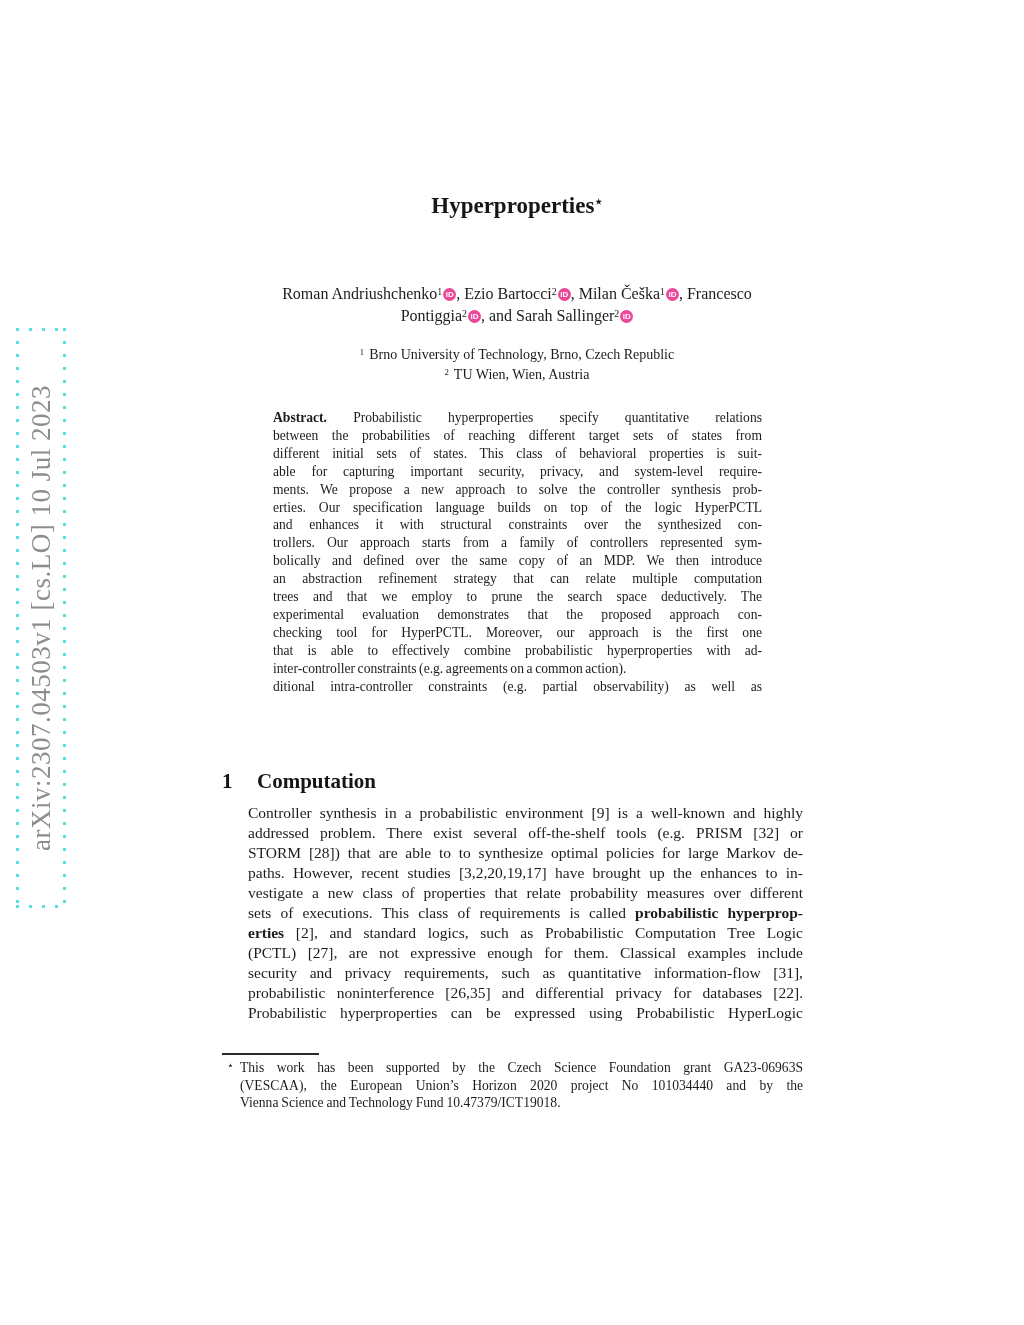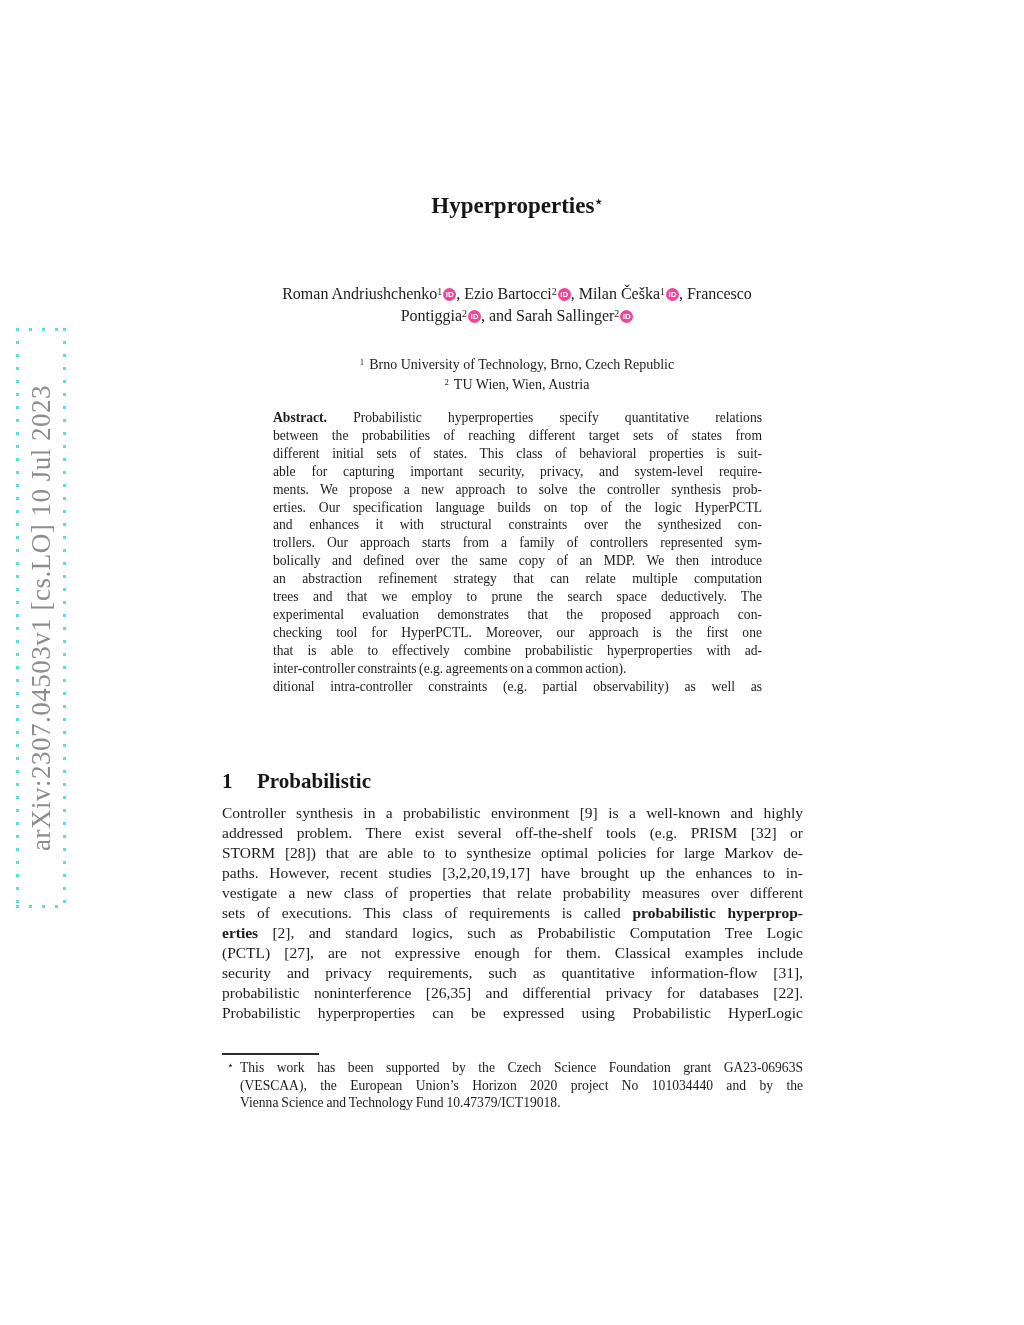--- a/index.html
+++ b/index.html
@@ -90,21 +90,21 @@
     text-align: center;
     line-height: 13px;
     vertical-align: 2px;
     margin-left: 1px;
   }
 
   
   .affils {
     position: absolute;
     left: 222px;
-    top: 356px;
+    top: 346px;
     width: 590px;
     text-align: center;
     font-size: 14px;
     line-height: 18.5px;
   }
   .affils .sup { margin-right: 5px; }
 
   
   .abstract {
     position: absolute;
@@ -139,21 +139,21 @@
 
   
   .body-par {
     position: absolute;
     left: 222px;
     top: 803px;
     width: 581px;
     font-size: 15.5px;
     line-height: 19.95px;
   }
-  .body-par .jline { word-spacing: -1px; }
+  .body-par .jline { word-spacing: -1px; margin-left: 26px; }
 
   
   .fn-rule {
     position: absolute;
     left: 222px;
     top: 1053px;
     width: 97px;
     border-top: 2px solid #2a2a2a;
   }
   .footnote {
@@ -213,21 +213,21 @@
   <div class="jline">an abstraction refinement strategy that can relate multiple computation</div>
   <div class="jline">trees and that we employ to prune the search space deductively. The</div>
   <div class="jline">experimental evaluation demonstrates that the proposed approach con-</div>
   <div class="jline">checking tool for HyperPCTL. Moreover, our approach is the first one</div>
   <div class="jline">that is able to effectively combine probabilistic hyperproperties with ad-</div>
   <div class="jline last">inter-controller constraints (e.g. agreements on a common action).</div>
   <div class="jline">ditional intra-controller constraints (e.g. partial observability) as well as</div>
 </div>
 
 <div class="sec-heading">
-  <span class="num">1</span><span>Probabilistic</span>
+  <span class="num">1</span><span>Computation</span>
 </div>
 
 <div class="body-par">
   <div class="jline">Controller synthesis in a probabilistic environment [9] is a well-known and highly</div>
   <div class="jline">addressed problem. There exist several off-the-shelf tools (e.g. PRISM [32] or</div>
   <div class="jline">STORM [28]) that are able to to synthesize optimal policies for large Markov de-</div>
   <div class="jline">paths. However, recent studies [3,2,20,19,17] have brought up the enhances to in-</div>
   <div class="jline">vestigate a new class of properties that relate probability measures over different</div>
   <div class="jline"><span>sets of executions. This class of requirements is called </span><b>probabilistic hyperprop-</b></div>
   <div class="jline"><b>erties</b><span> [2], and standard logics, such as Probabilistic Computation Tree Logic</span></div>

